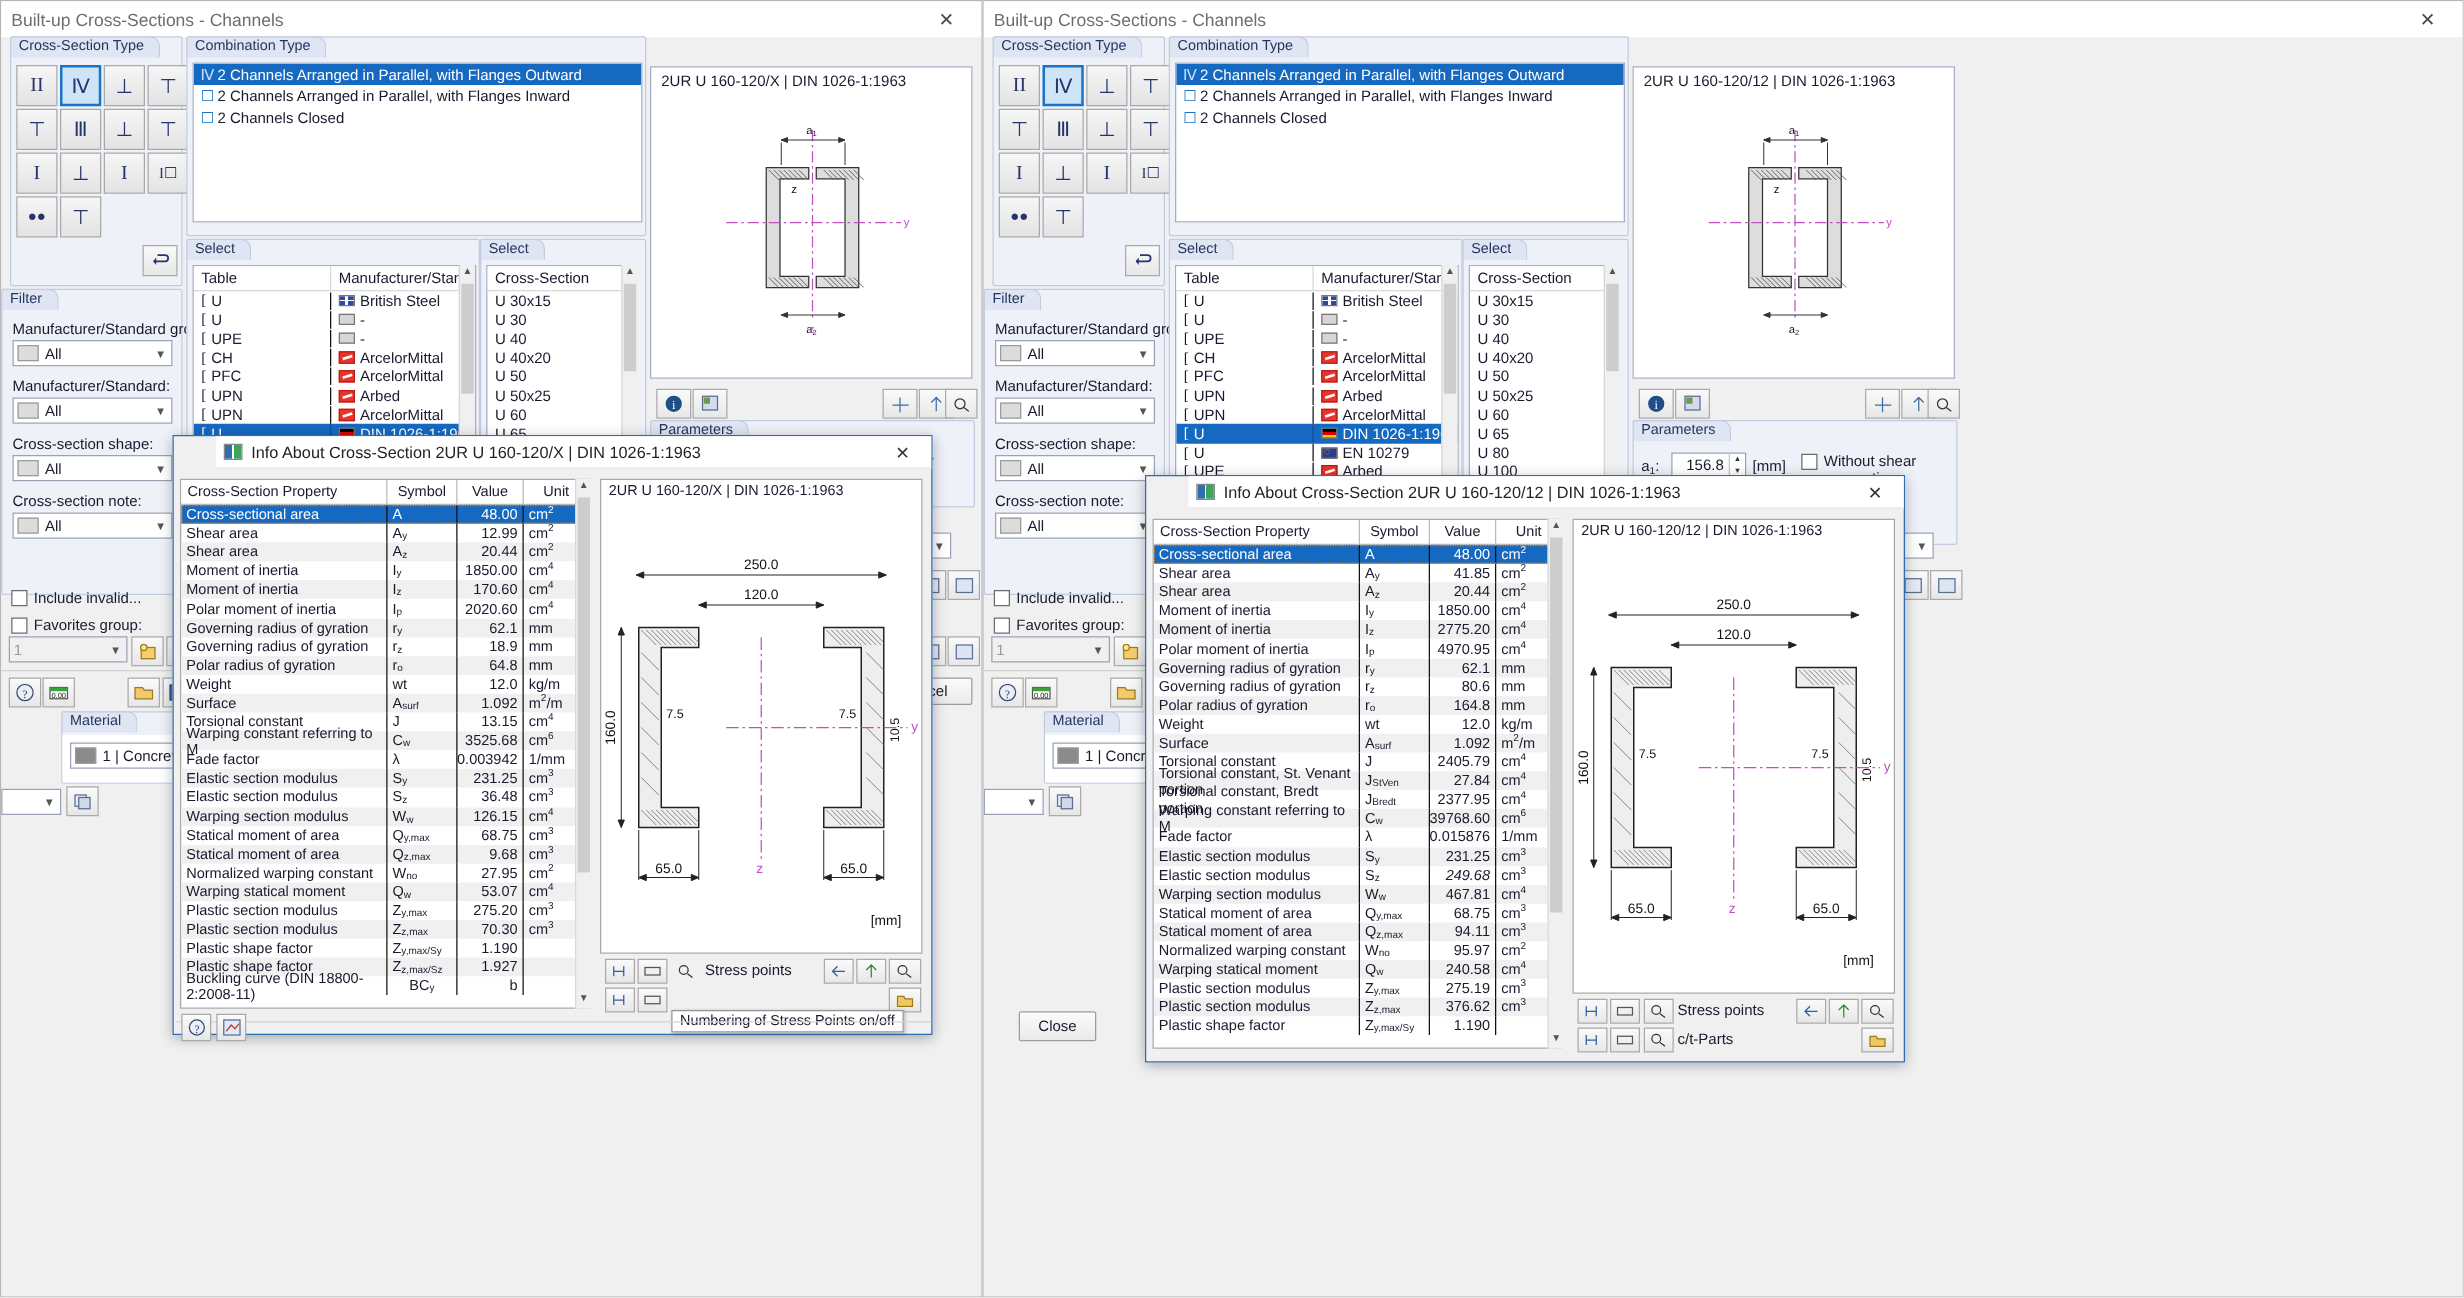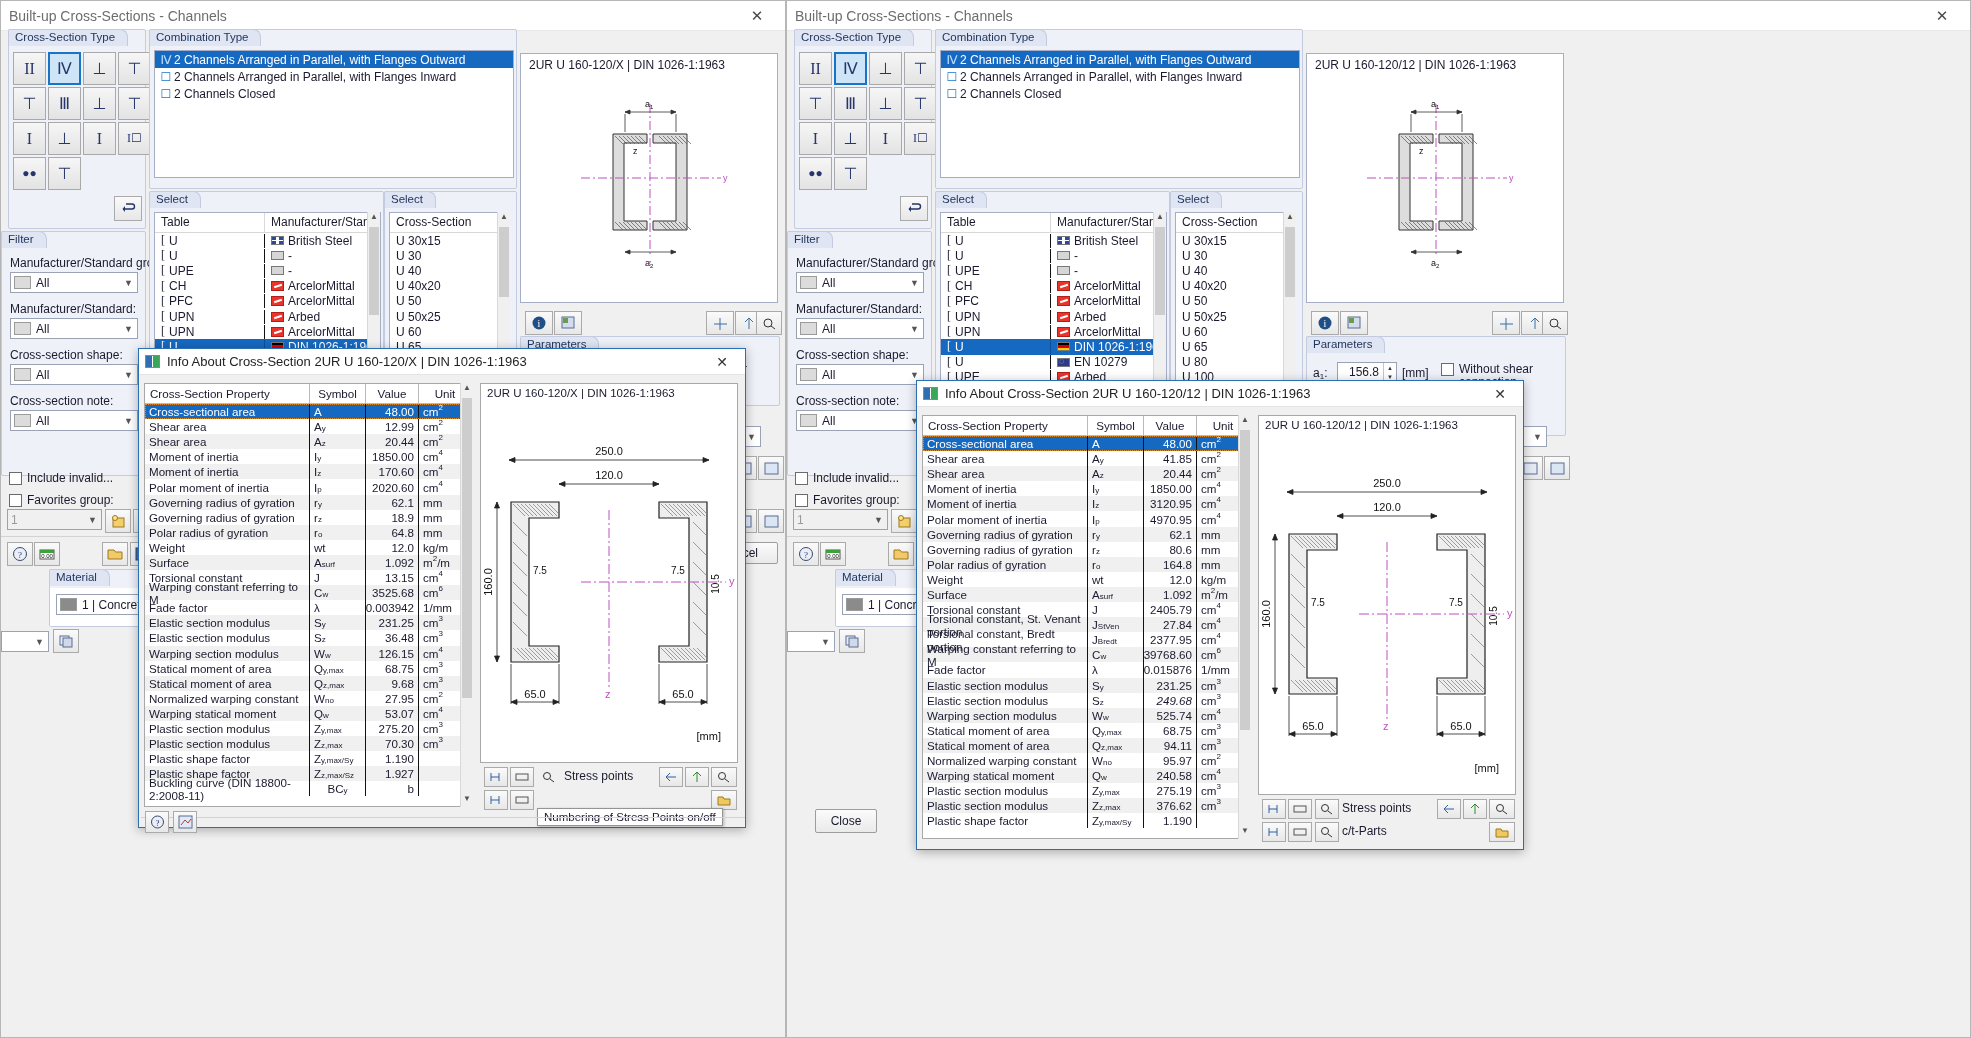--- a/index.html
+++ b/index.html
@@ -136,20 +136,21 @@
   .spin { position:absolute; height:20px; background:#fff; border:1px solid #9aa3b6; display:flex; align-items:center; }
   .spin .v { flex:1; text-align:right; padding-right:4px; font-size:12px;}
   .spin .sp { width:13px; height:100%; border-left:1px solid #c5c5c5; display:flex; flex-direction:column;}
   .spin .sp span{flex:1;display:flex;align-items:center;justify-content:center;font-size:6px;color:#333;}
 
   
   .info {
     position:absolute; background:#f0f0f0;
     border:1px solid #2a6fb5;
     box-shadow: 0 2px 10px rgba(0,0,0,.3);
+    padding-left: 34px;
   }
   .info .ititle {
     height:26px; background:#fff; display:flex; align-items:center; padding:0 6px; gap:7px;
     font-size:13px; color:#232323; border-bottom:1px solid #e3e3e3;
   }
   .info .ititle .t{flex:1;}
   .info .ititle .x{width:34px;text-align:center;font-size:14px;color:#333;}
   .logo { width:15px;height:13px;background:linear-gradient(90deg,#2f6fb0 0 45%,#fff 45% 55%,#3aa65a 55%); border:1px solid #888; flex:none;}
 
   .ptbl { position:absolute; background:#fff; border:1px solid #a8a8a8; overflow:hidden; font-size:11.6px;}
@@ -1435,21 +1436,21 @@
           </div>
           <div class="pr">
             <div class="c-prop" style="width:165px;">Moment of inertia</div>
             <div style="width:56px;">I<sub>y</sub></div>
             <div class="c-val" style="width:53px;">1850.00</div>
             <div style="width:52px;">cm<sup>4</sup></div>
           </div>
           <div class="pr">
             <div class="c-prop" style="width:165px;">Moment of inertia</div>
             <div style="width:56px;">I<sub>z</sub></div>
-            <div class="c-val" style="width:53px;">3120.95</div>
+            <div class="c-val" style="width:53px;">2775.20</div>
             <div style="width:52px;">cm<sup>4</sup></div>
           </div>
           <div class="pr">
             <div class="c-prop" style="width:165px;">Polar moment of inertia</div>
             <div style="width:56px;">I<sub>p</sub></div>
             <div class="c-val" style="width:53px;">4970.95</div>
             <div style="width:52px;">cm<sup>4</sup></div>
           </div>
           <div class="pr">
             <div class="c-prop" style="width:165px;">Governing radius of gyration</div>
@@ -1519,21 +1520,21 @@
           </div>
           <div class="pr">
             <div class="c-prop" style="width:165px;">Elastic section modulus</div>
             <div style="width:56px;">S<sub>z</sub></div>
             <div class="c-val" style="width:53px;font-style:italic;">249.68</div>
             <div style="width:52px;">cm<sup>3</sup></div>
           </div>
           <div class="pr">
             <div class="c-prop" style="width:165px;">Warping section modulus</div>
             <div style="width:56px;">W<sub>w</sub></div>
-            <div class="c-val" style="width:53px;">525.74</div>
+            <div class="c-val" style="width:53px;">467.81</div>
             <div style="width:52px;">cm<sup>4</sup></div>
           </div>
           <div class="pr">
             <div class="c-prop" style="width:165px;">Statical moment of area</div>
             <div style="width:56px;">Q<sub>y,max</sub></div>
             <div class="c-val" style="width:53px;">68.75</div>
             <div style="width:52px;">cm<sup>3</sup></div>
           </div>
           <div class="pr">
             <div class="c-prop" style="width:165px;">Statical moment of area</div>

